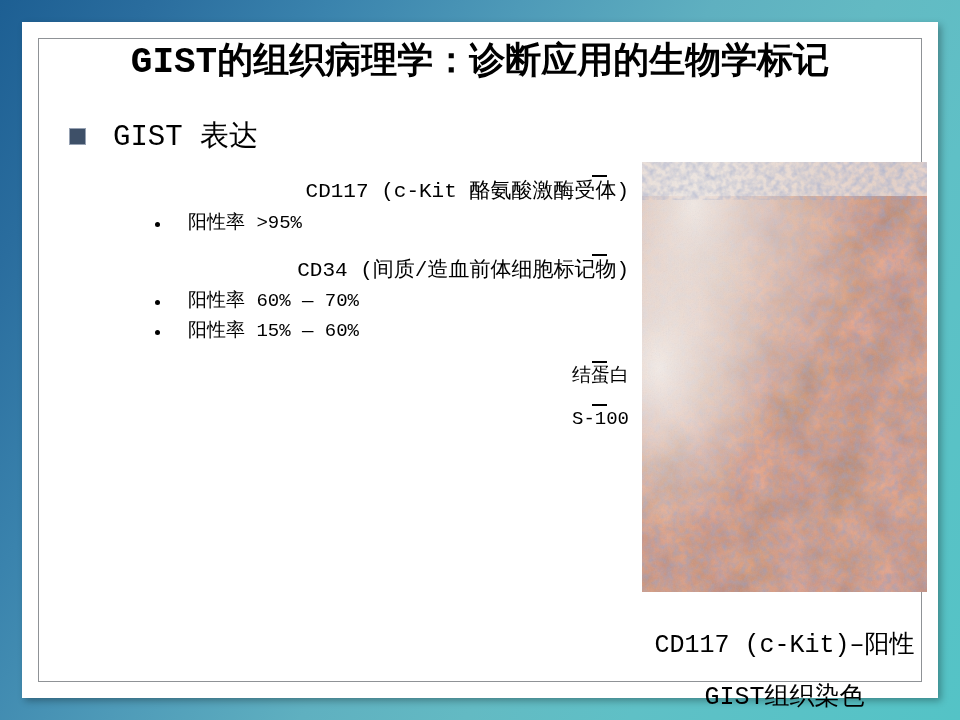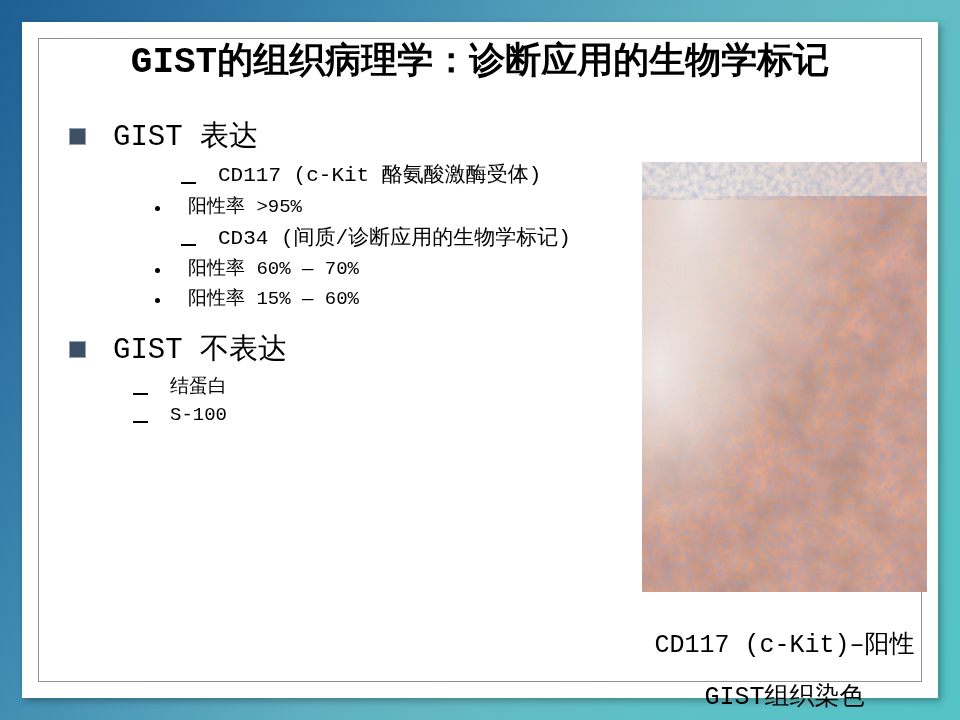--- a/index.html
+++ b/index.html
@@ -98,23 +98,24 @@
   }
   .lvl1 .txt {
     font-size: 29px;
     color: #000;
     line-height: 1.35;
   }
 
   
   .lvl2 {
     display: flex;
-    align-items: center;
+    align-items: flex-end;
     margin: 0 0 3px 0;
     padding-left: 112px;
+    flex-direction: column;
   }
   .lvl2 .dash {
     width: 15px;
     height: 2px;
     background: #000;
     margin-top: 14px;
     margin-right: 22px;
     flex: 0 0 auto;
   }
   .lvl2 .txt {
@@ -199,36 +200,32 @@
         <span class="dash"></span>
         <span class="txt">CD117 (c-Kit 酪氨酸激酶受体)</span>
       </div>
       <div class="lvl3">
         <span class="dot"></span>
         <span class="txt">阳性率 &gt;95%</span>
       </div>
 
       <div class="lvl2">
         <span class="dash"></span>
-        <span class="txt">CD34 (间质/诊断应用的生物学标记)</span>
+        <span class="txt">CD34 (间质/造血前体细胞标记物)</span>
       </div>
       <div class="lvl3">
         <span class="dot"></span>
         <span class="txt">阳性率 60% — 70%</span>
       </div>
 
       <div class="lvl3">
         <span class="dot"></span>
         <span class="txt">阳性率 15% — 60%</span>
       </div>
 
-      <div class="lvl1 gap-before-sec2">
-        <span class="sq"></span>
-        <span class="txt">GIST 不表达</span>
-      </div>
 
       <div class="lvl2 compact">
         <span class="dash"></span>
         <span class="txt">结蛋白</span>
       </div>
       <div class="lvl2 compact">
         <span class="dash"></span>
         <span class="txt">S-100</span>
       </div>
 

